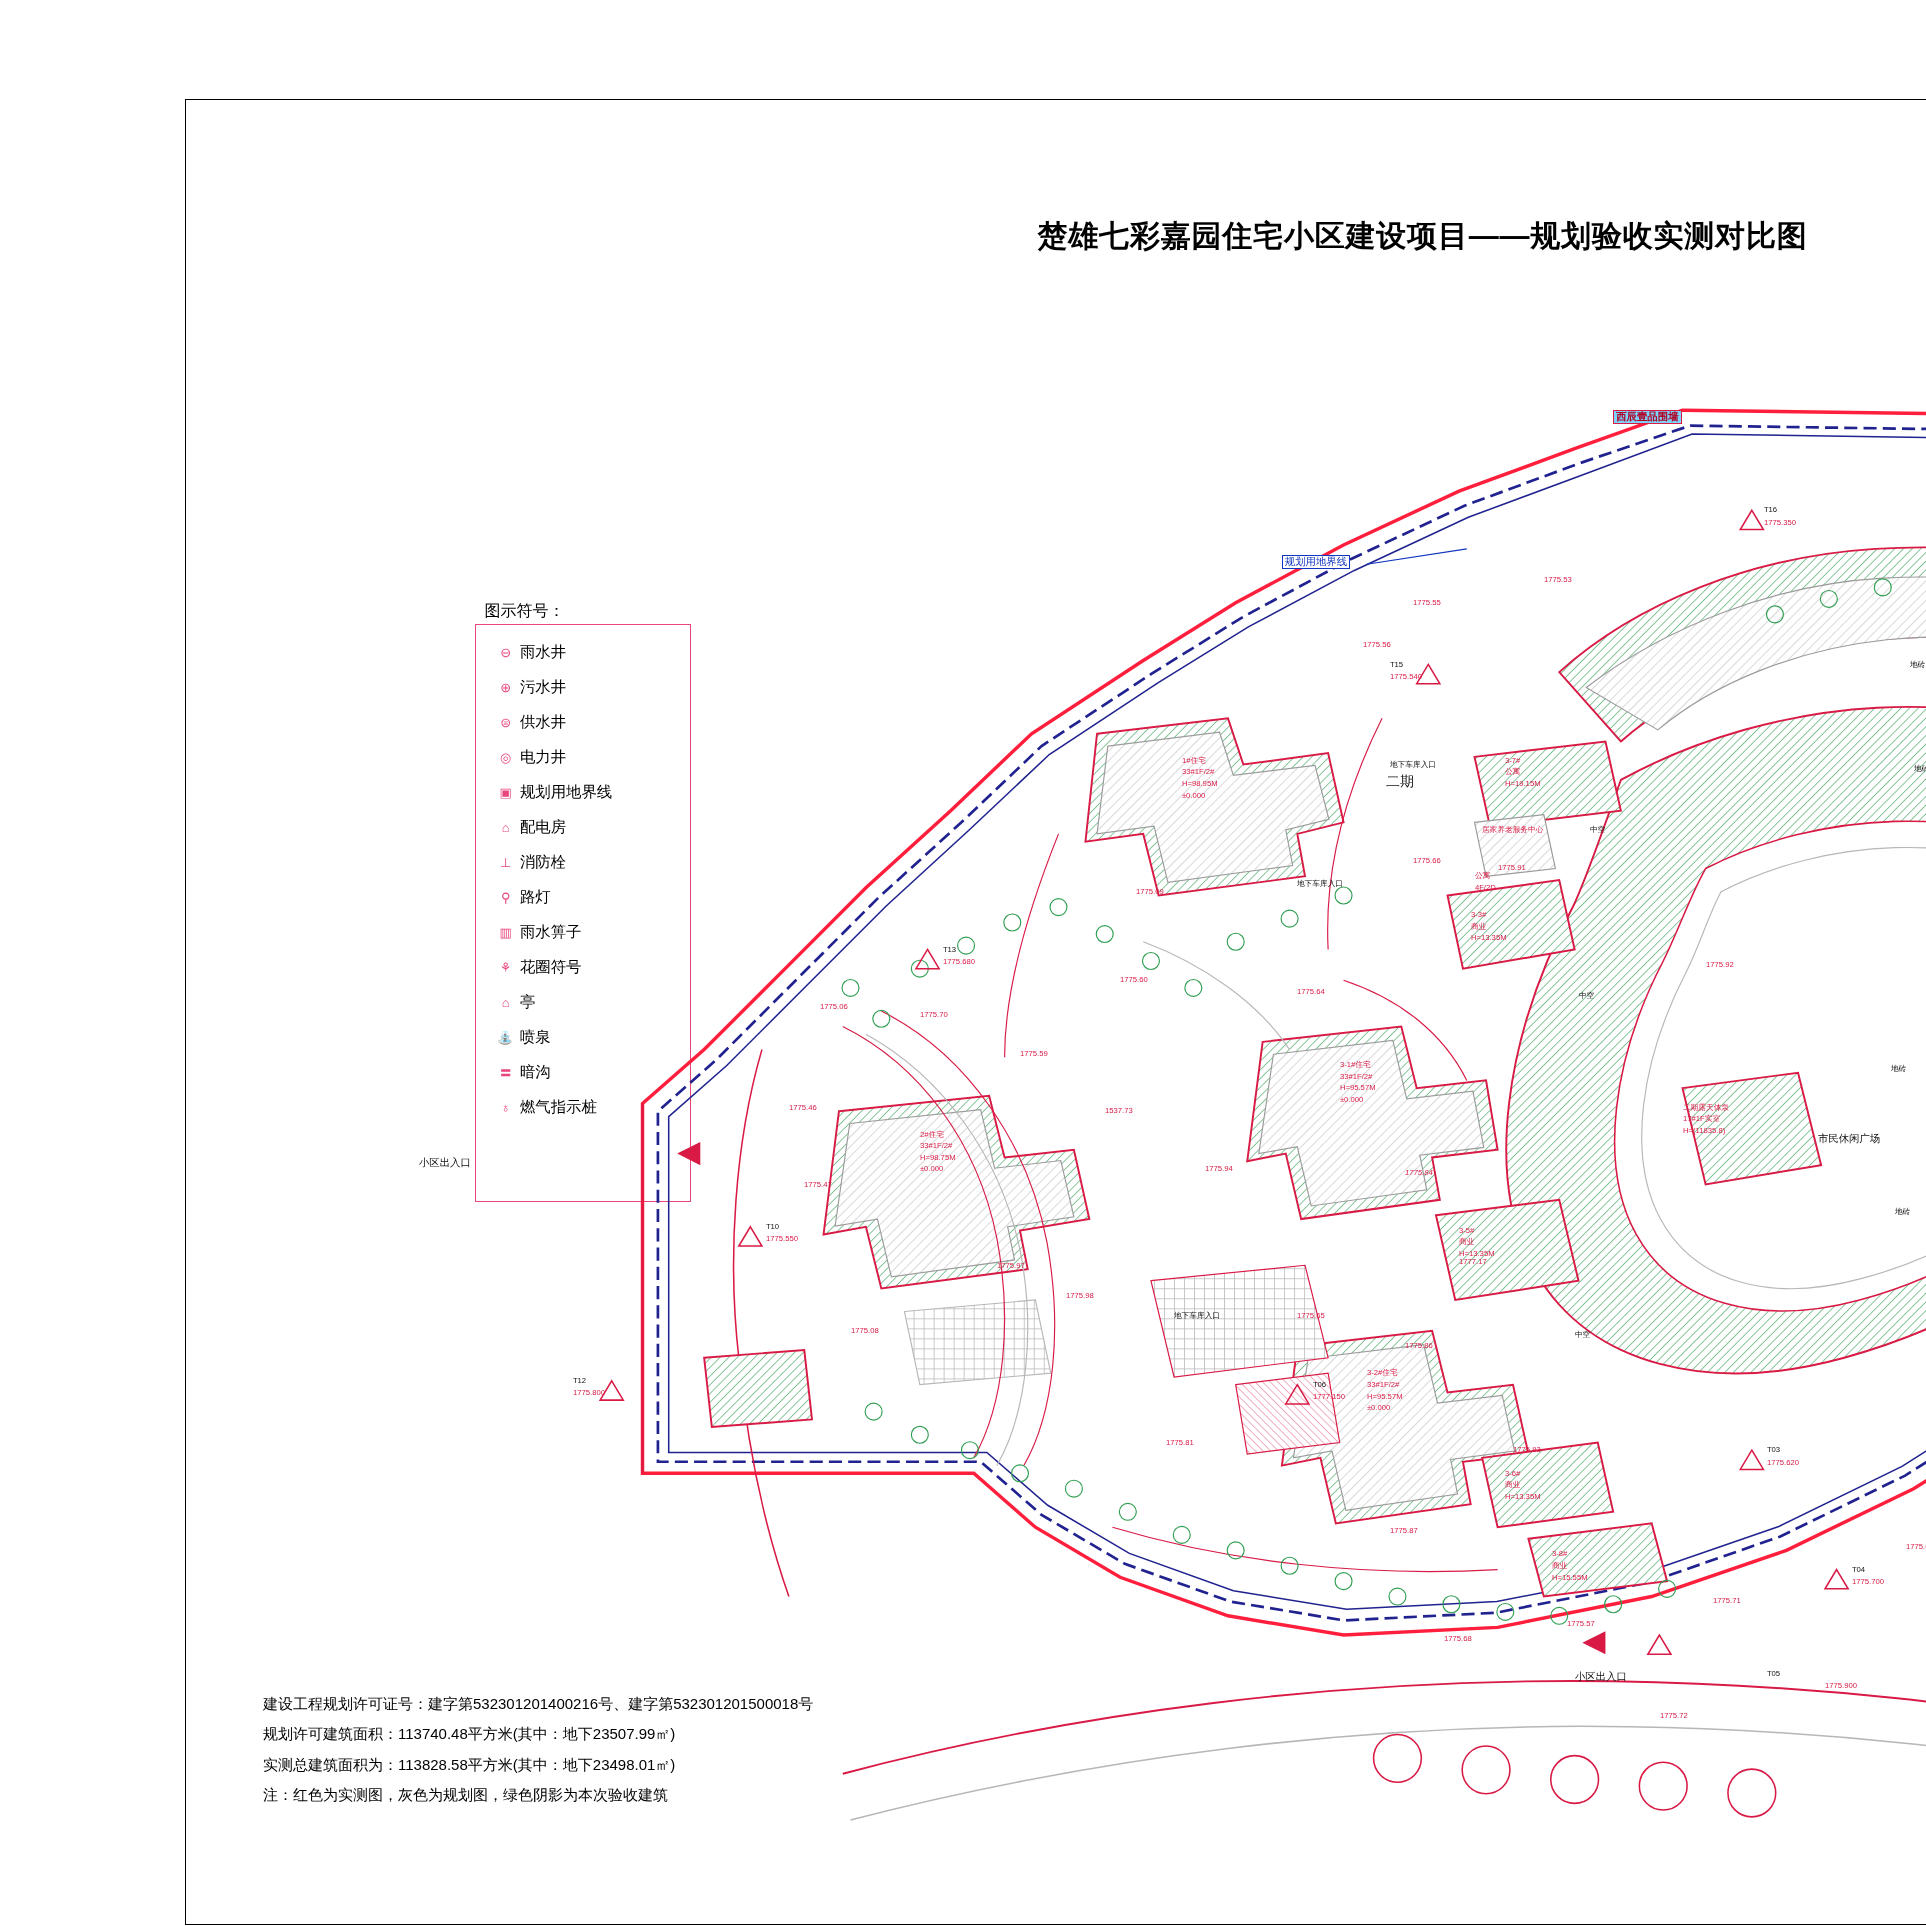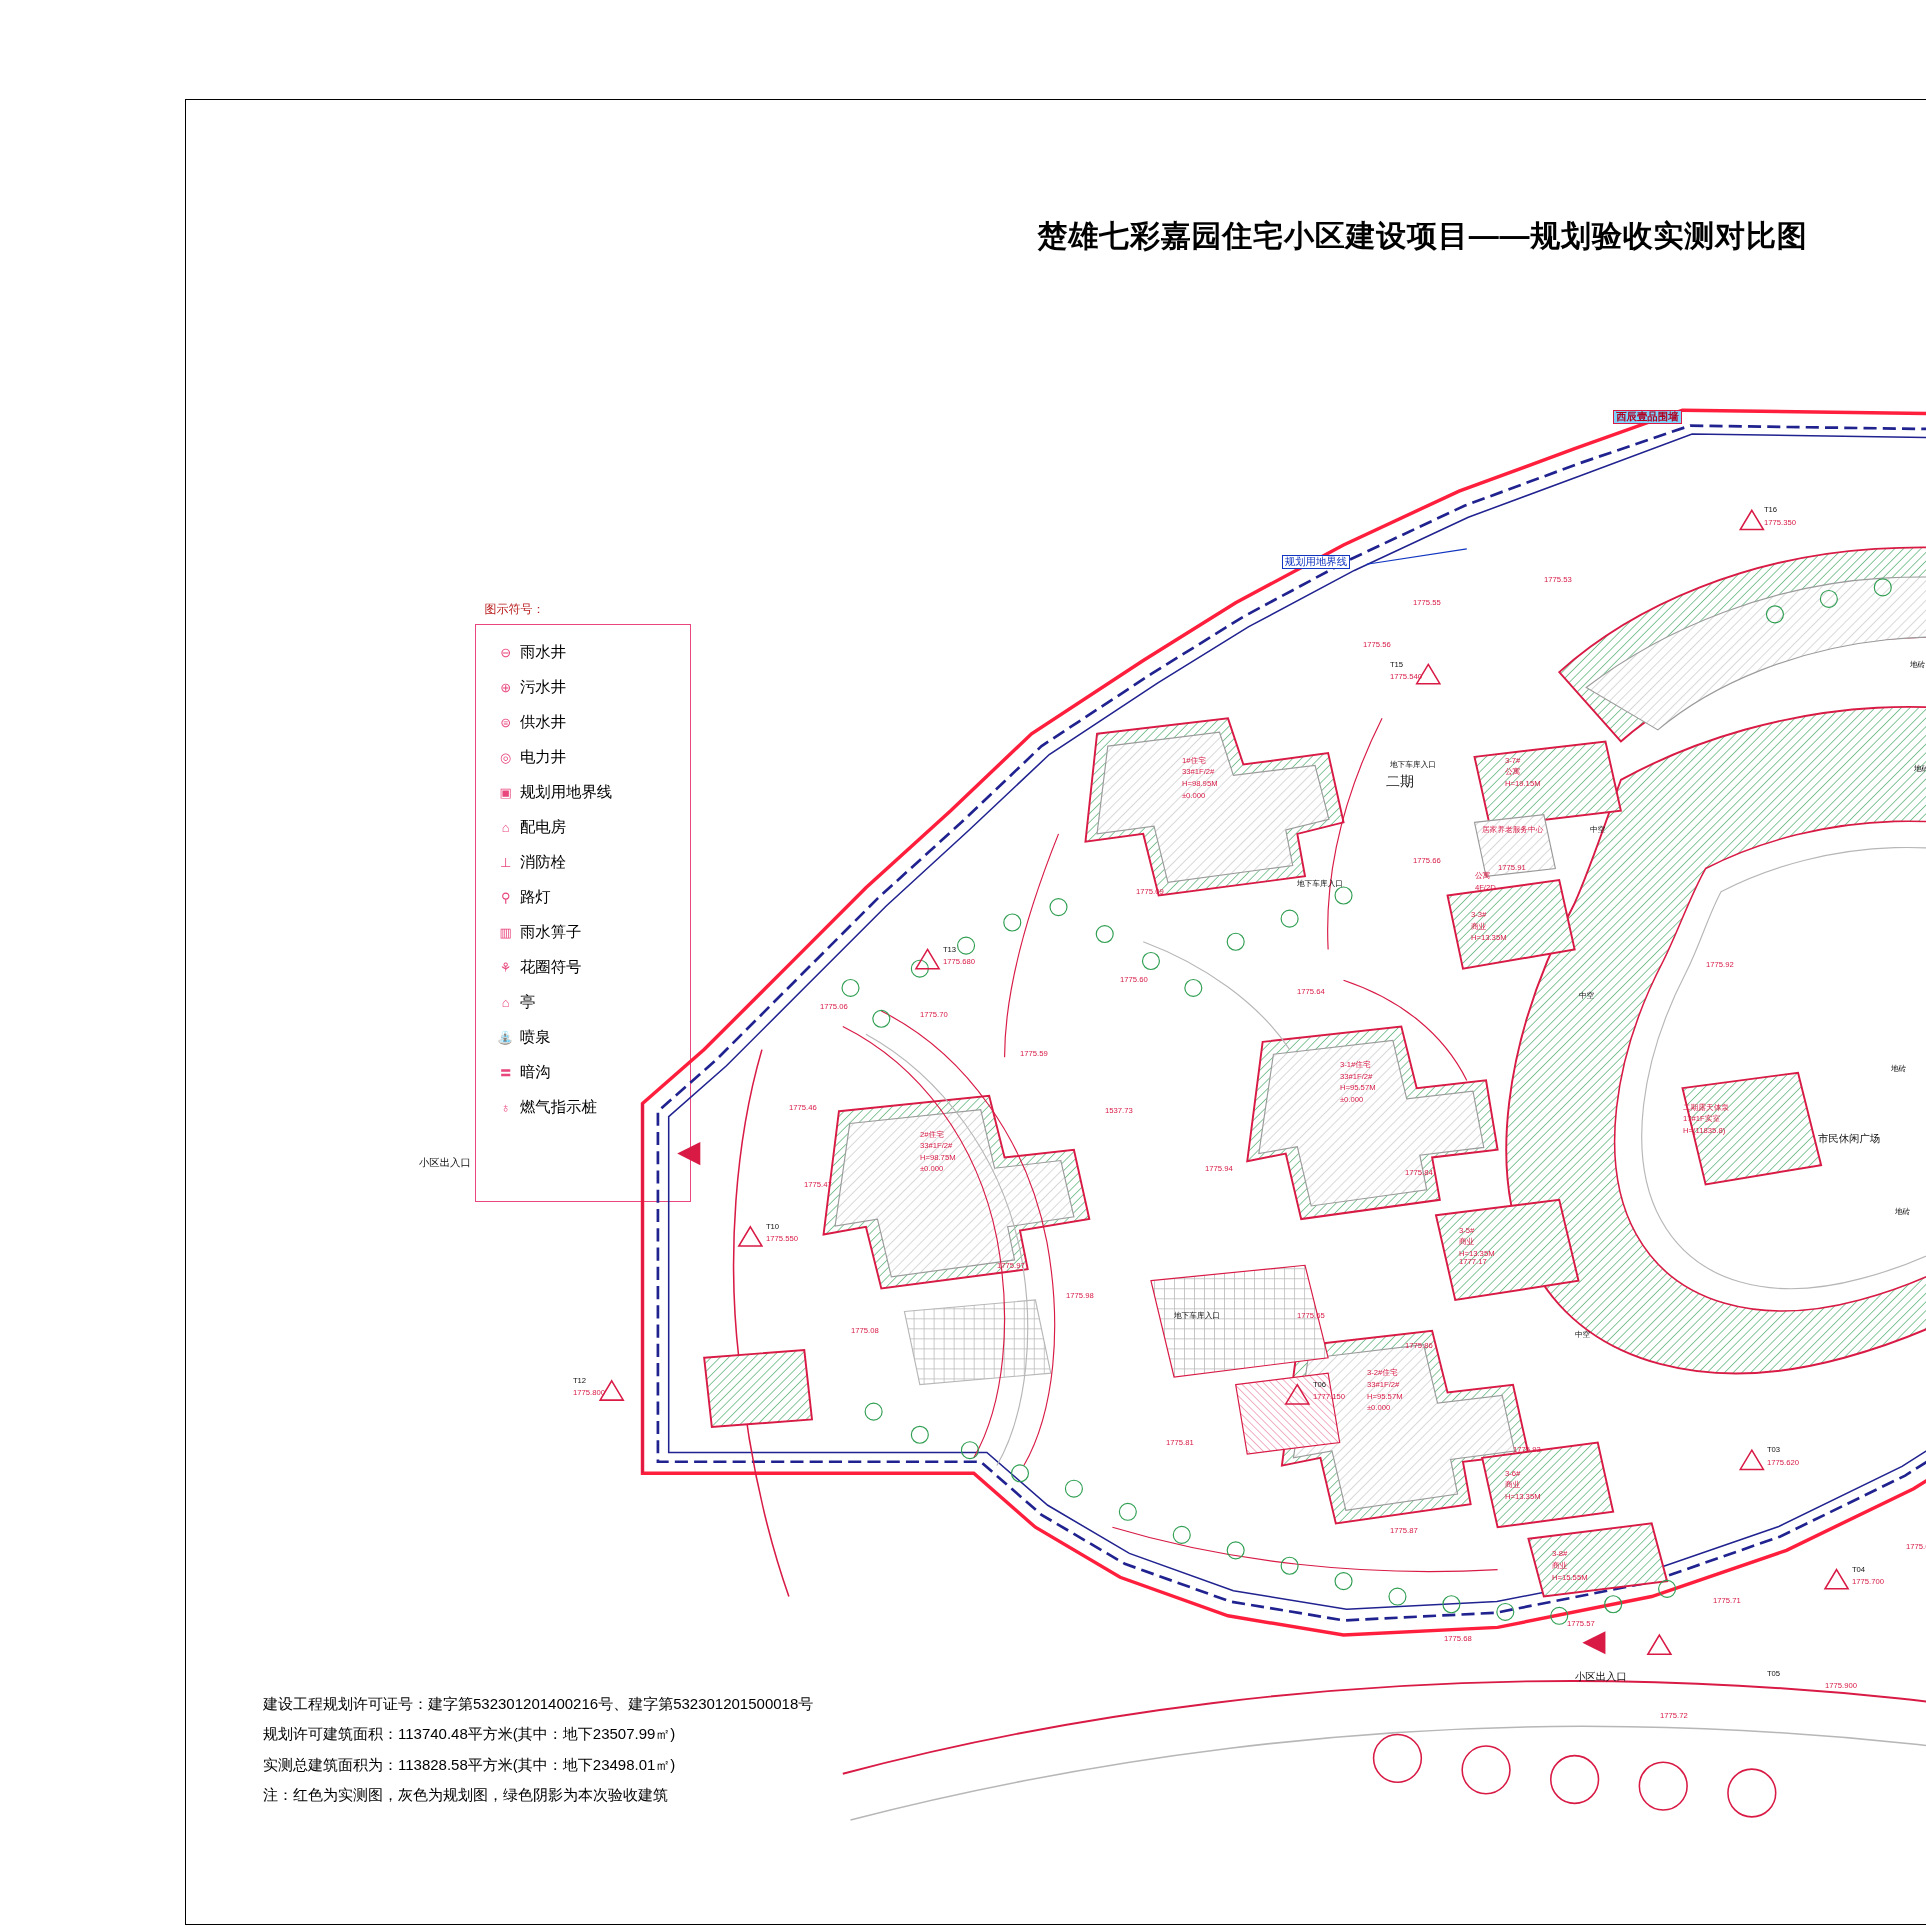--- a/index.html
+++ b/index.html
@@ -46,22 +46,22 @@
     width: 216px;
     height: 578px;
     border: 1.2px solid #e8467c;
     box-sizing: border-box;
     background: rgba(255,255,255,0.9);
   }
   #legend .legend-title {
     position: absolute;
     left: 8.5px;
     top: -24px;
-    font-size: 12px;
-    color: #b91c1c;
+    font-size: 16px;
+    color: #000000;
     font-weight: normal;
     white-space: nowrap;
   }
   #legend ul {
     list-style: none;
     margin: 0;
     padding: 10px 0 0 0;
   }
   #legend li {
     display: flex;
@@ -467,21 +467,21 @@
       <div class="mlabel" style="left:1225px; top:497px;">1775.55</div>
       <div class="mlabel" style="left:1356px; top:474px;">1775.53</div>
 
       <div class="mlabel" style="left:1718px; top:1441px;">1775.61</div>
       <div class="mlabel" style="left:1525px; top:1495px;">1775.71</div>
       <div class="mlabel" style="left:1379px; top:1518px;">1775.57</div>
       <div class="mlabel" style="left:1256px; top:1533px;">1775.68</div>
       <div class="mlabel" style="left:1472px; top:1610px;">1775.72</div>
       <div class="mlabel" style="left:809px; top:1160px;">1775.97</div>
       <div class="mlabel" style="left:1017px; top:1063px;">1775.94</div>
-      <div class="mlabel" style="left:1217px; top:1067px;">1775.84</div>
+      <div class="mlabel" style="left:1217px; top:1067px;font-style:italic;">1775.84</div>
       <div class="mlabel" style="left:1109px; top:886px;">1775.64</div>
       <div class="mlabel" style="left:917px; top:1005px;">1537.73</div>
       <div class="mlabel" style="left:932px; top:874px;">1775.60</div>
       <div class="mlabel" style="left:948px; top:786px;">1775.09</div>
       <div class="mlabel" style="left:601px; top:1002px;">1775.46</div>
       <div class="mlabel" style="left:616px; top:1079px;">1775.47</div>
       <div class="mlabel" style="left:832px; top:948px;">1775.59</div>
       <div class="mlabel" style="left:732px; top:909px;">1775.70</div>
       <div class="mlabel" style="left:1175px; top:539px;">1775.56</div>
       <div class="mlabel" style="left:1225px; top:755px;">1775.66</div>

